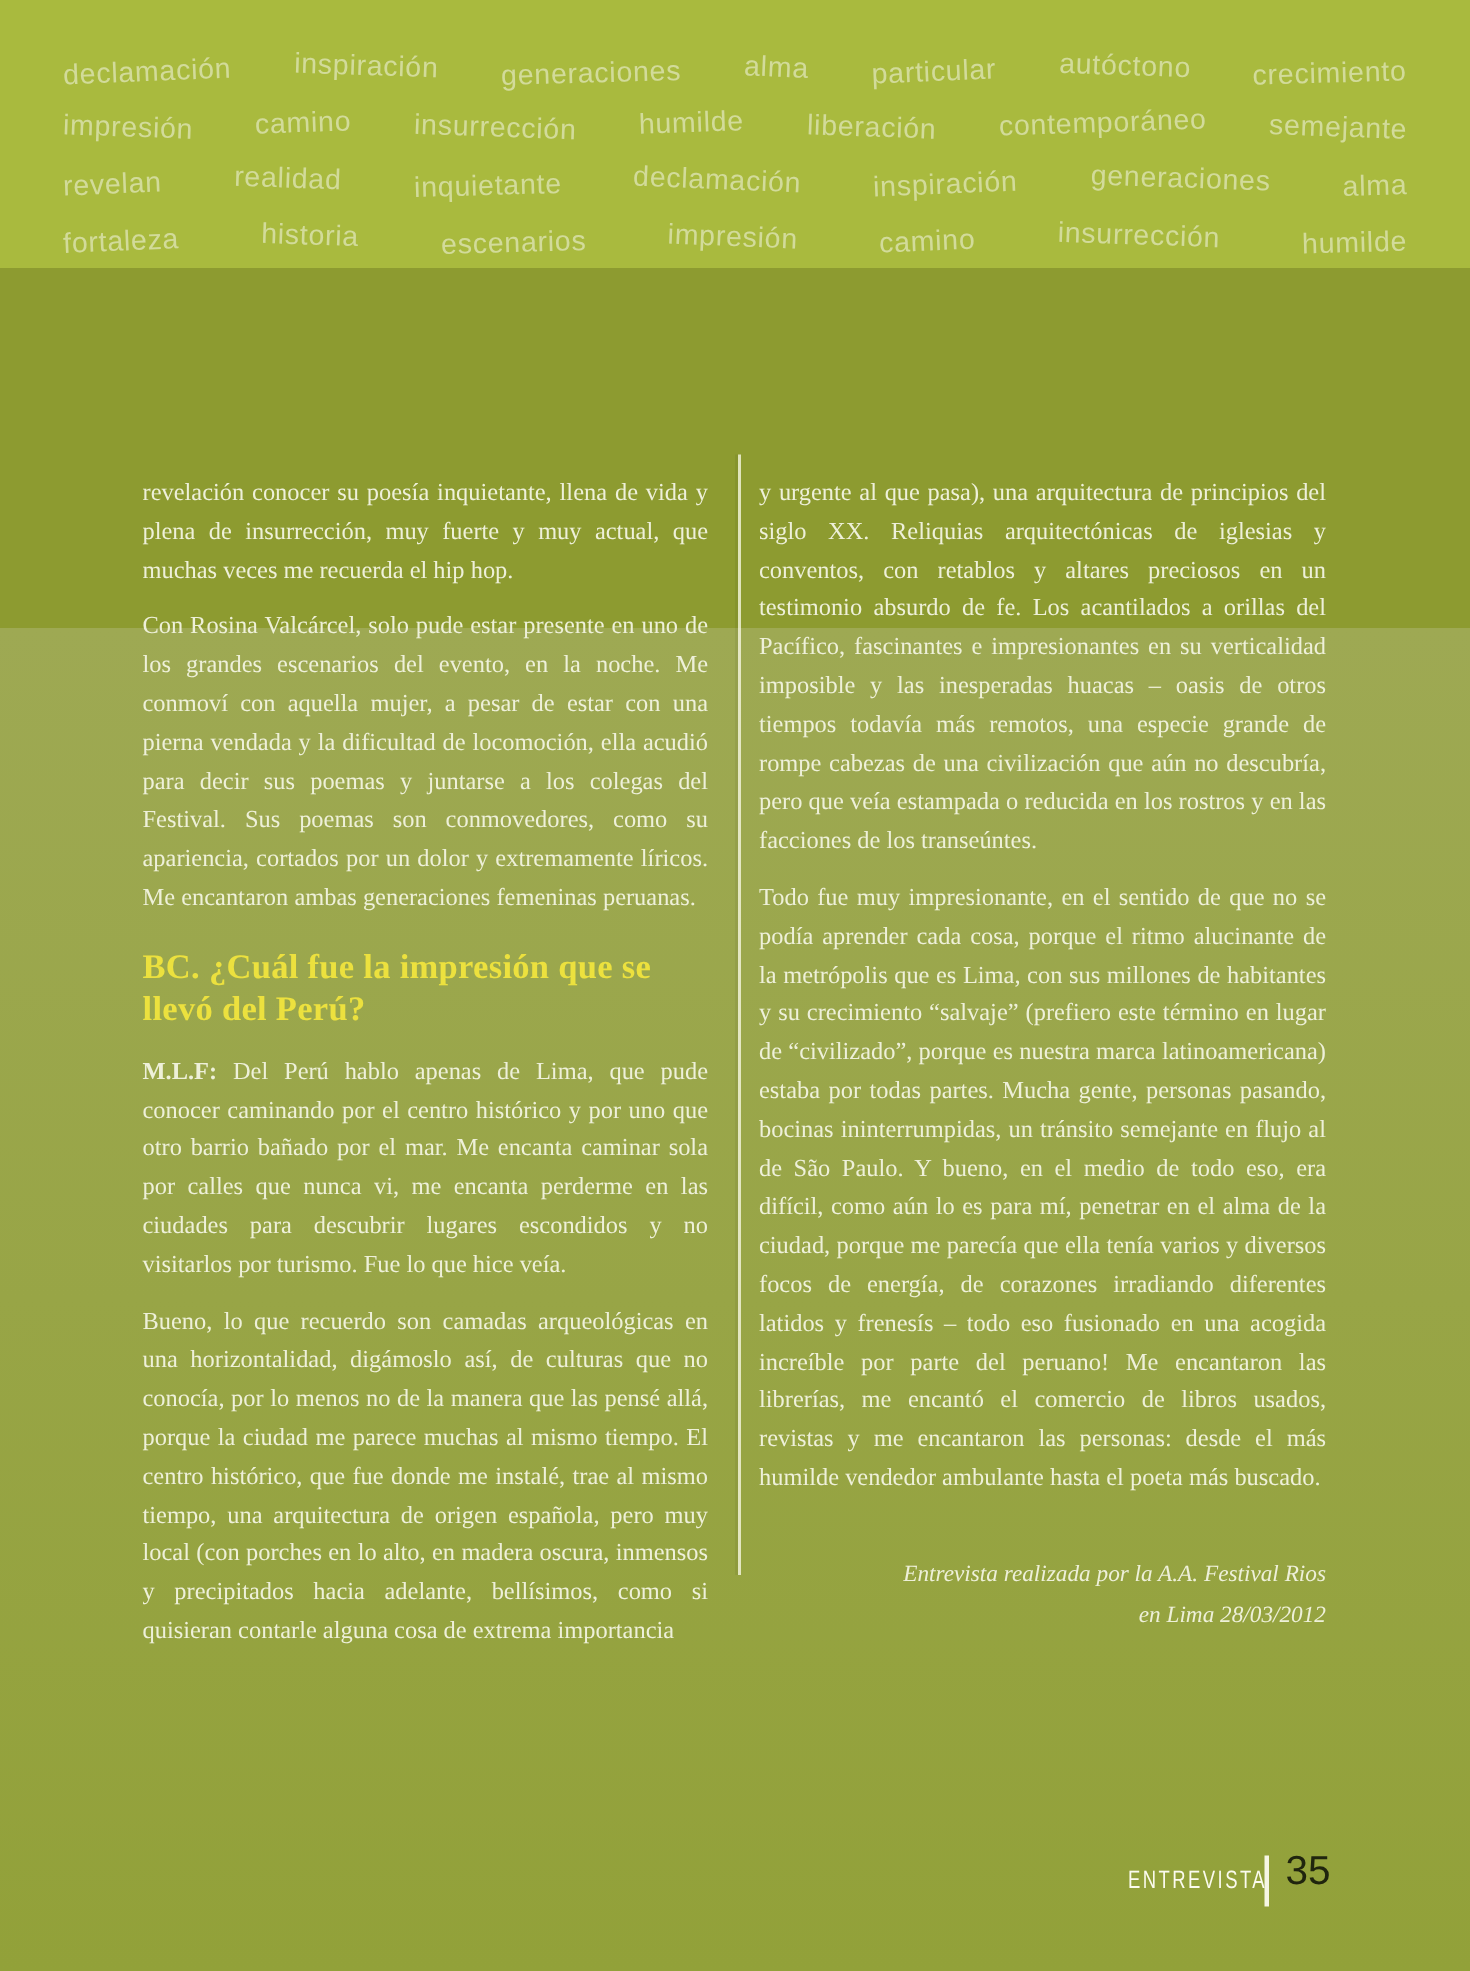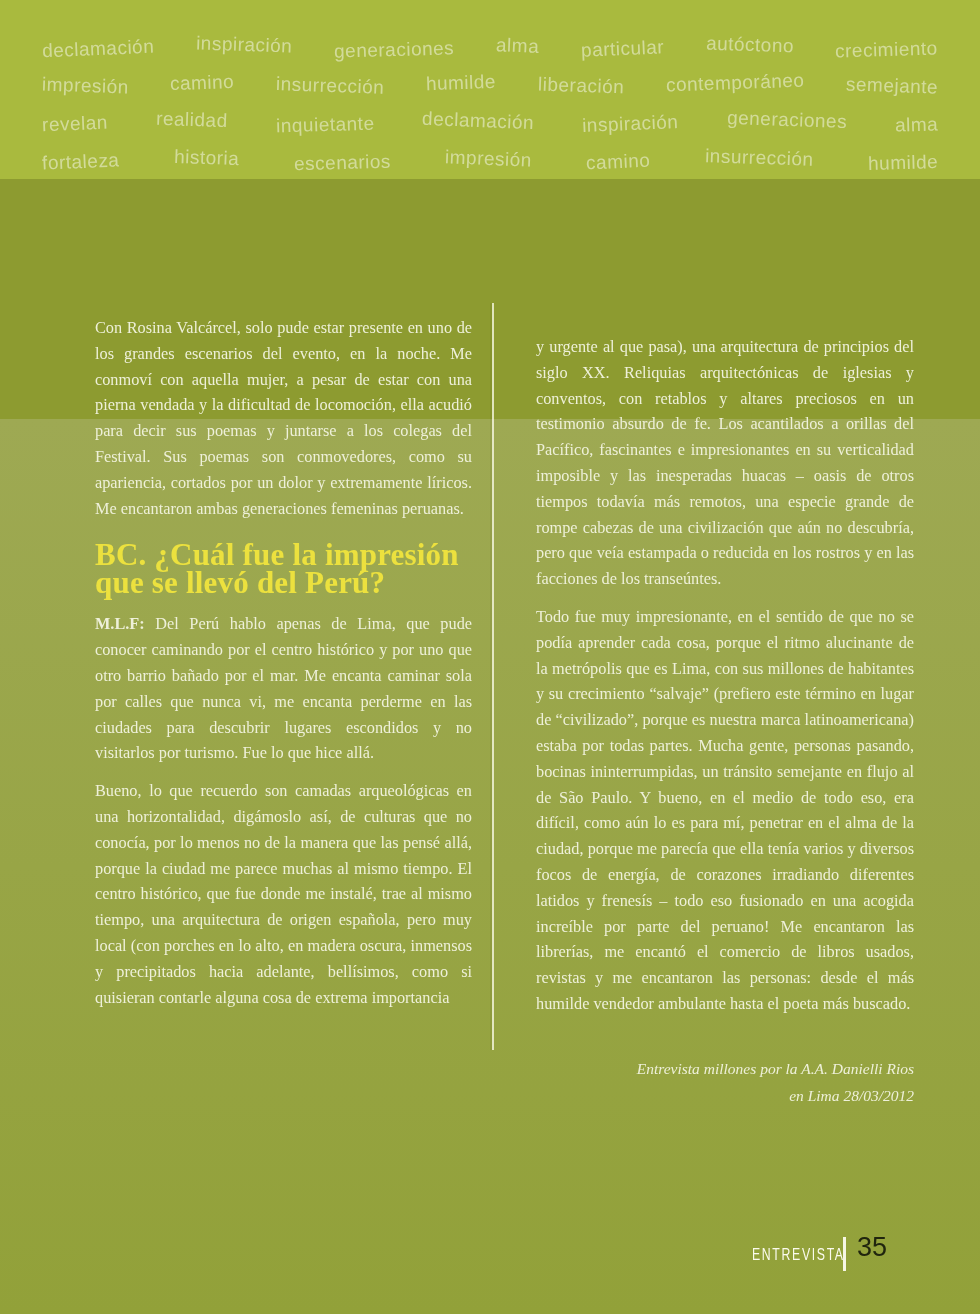--- a/index.html
+++ b/index.html
@@ -56,26 +56,26 @@
 
   
   .col{
     position:absolute;top:315px;
     color:var(--body_text);
     font-size:16.3px;
     line-height:25.8px;
     text-align:justify;
   }
   .col-left{left:95px;width:377px;}
-  .col-right{left:536px;width:378px;margin-top:19px;}
+  .col-right{left:506px;width:378px;}
   .col p{margin:0 0 12px 0;}
   .lead{font-weight:bold;font-family:Liberation Serif, serif;}
   .interview-heading{
     color:var(--heading);
-    font-size:31px;
+    font-size:23px;
     line-height:28px;
     font-weight:bold;
     margin:20px 0 14px 0;
     text-align:left;
     letter-spacing:0.2px;
   }
   .credit{
     margin-top:38px;
     text-align:right;
     font-style:italic;
@@ -156,31 +156,32 @@
         <span class="cloud-word">impresión</span>
         <span class="cloud-word">camino</span>
         <span class="cloud-word">insurrección</span>
         <span class="cloud-word">humilde</span>
       </div>
     </div>
 
   <div class="divider"></div>
 
   <div class="col col-left">
+    <p>revelación conocer su poesía inquietante, llena de vida y plena de insurrección, muy fuerte y muy actual, que muchas veces me recuerda el hip hop.</p>
     <p>Con Rosina Valcárcel, solo pude estar presente en uno de los grandes escenarios del evento, en la noche. Me conmoví con aquella mujer, a pesar de estar con una pierna vendada y la dificultad de locomoción, ella acudió para decir sus poemas y juntarse a los colegas del Festival. Sus poemas son conmovedores, como su apariencia, cortados por un dolor y extremamente líricos. Me encantaron ambas generaciones femeninas peruanas.</p>
     <div class="interview-heading">BC. ¿Cuál fue la impresión que se llevó del Perú?</div>
-    <p><span class="lead">M.L.F:</span> <span>Del Perú hablo apenas de Lima, que pude conocer caminando por el centro histórico y por uno que otro barrio bañado por el mar. Me encanta caminar sola por calles que nunca vi, me encanta perderme en las ciudades para descubrir lugares escondidos y no visitarlos por turismo. Fue lo que hice allá.</span></p>
+    <p><span class="lead">M.L.F:</span> <span>Del Perú hablo apenas de Lima, que pude conocer caminando por el centro histórico y por uno que otro barrio bañado por el mar. Me encanta caminar sola por calles que nunca vi, me encanta perderme en las ciudades para descubrir lugares escondidos y no visitarlos por turismo. Fue lo que hice veía.</span></p>
     <p>Bueno, lo que recuerdo son camadas arqueológicas en una horizontalidad, digámoslo así, de culturas que no conocía, por lo menos no de la manera que las pensé allá, porque la ciudad me parece muchas al mismo tiempo. El centro histórico, que fue donde me instalé, trae al mismo tiempo, una arquitectura de origen española, pero muy local (con porches en lo alto, en madera oscura, inmensos y precipitados hacia adelante, bellísimos, como si quisieran contarle alguna cosa de extrema importancia</p>
   </div>
 
   <div class="col col-right">
     <p>y urgente al que pasa), una arquitectura de principios del siglo XX. Reliquias arquitectónicas de iglesias y conventos, con retablos y altares preciosos en un testimonio absurdo de fe. Los acantilados a orillas del Pacífico, fascinantes e impresionantes en su verticalidad imposible y las inesperadas huacas – oasis de otros tiempos todavía más remotos, una especie grande de rompe cabezas de una civilización que aún no descubría, pero que veía estampada o reducida en los rostros y en las facciones de los transeúntes.</p>
     <p>Todo fue muy impresionante, en el sentido de que no se podía aprender cada cosa, porque el ritmo alucinante de la metrópolis que es Lima, con sus millones de habitantes y su crecimiento “salvaje” (prefiero este término en lugar de “civilizado”, porque es nuestra marca latinoamericana) estaba por todas partes. Mucha gente, personas pasando, bocinas ininterrumpidas, un tránsito semejante en flujo al de São Paulo. Y bueno, en el medio de todo eso, era difícil, como aún lo es para mí, penetrar en el alma de la ciudad, porque me parecía que ella tenía varios y diversos focos de energía, de corazones irradiando diferentes latidos y frenesís – todo eso fusionado en una acogida increíble por parte del peruano! Me encantaron las librerías, me encantó el comercio de libros usados, revistas y me encantaron las personas: desde el más humilde vendedor ambulante hasta el poeta más buscado.</p>
     <div class="credit">
-      <div>Entrevista millones por la A.A. Danielli Rios</div>
+      <div>Entrevista realizada por la A.A. Festival Rios</div>
       <div>en Lima 28/03/2012</div>
     </div>
   </div>
 
   <div class="footer">
     <span class="section-label">ENTREVISTA</span>
     <span class="footer-bar"></span>
     <span class="page-number">35</span>
   </div>
 

